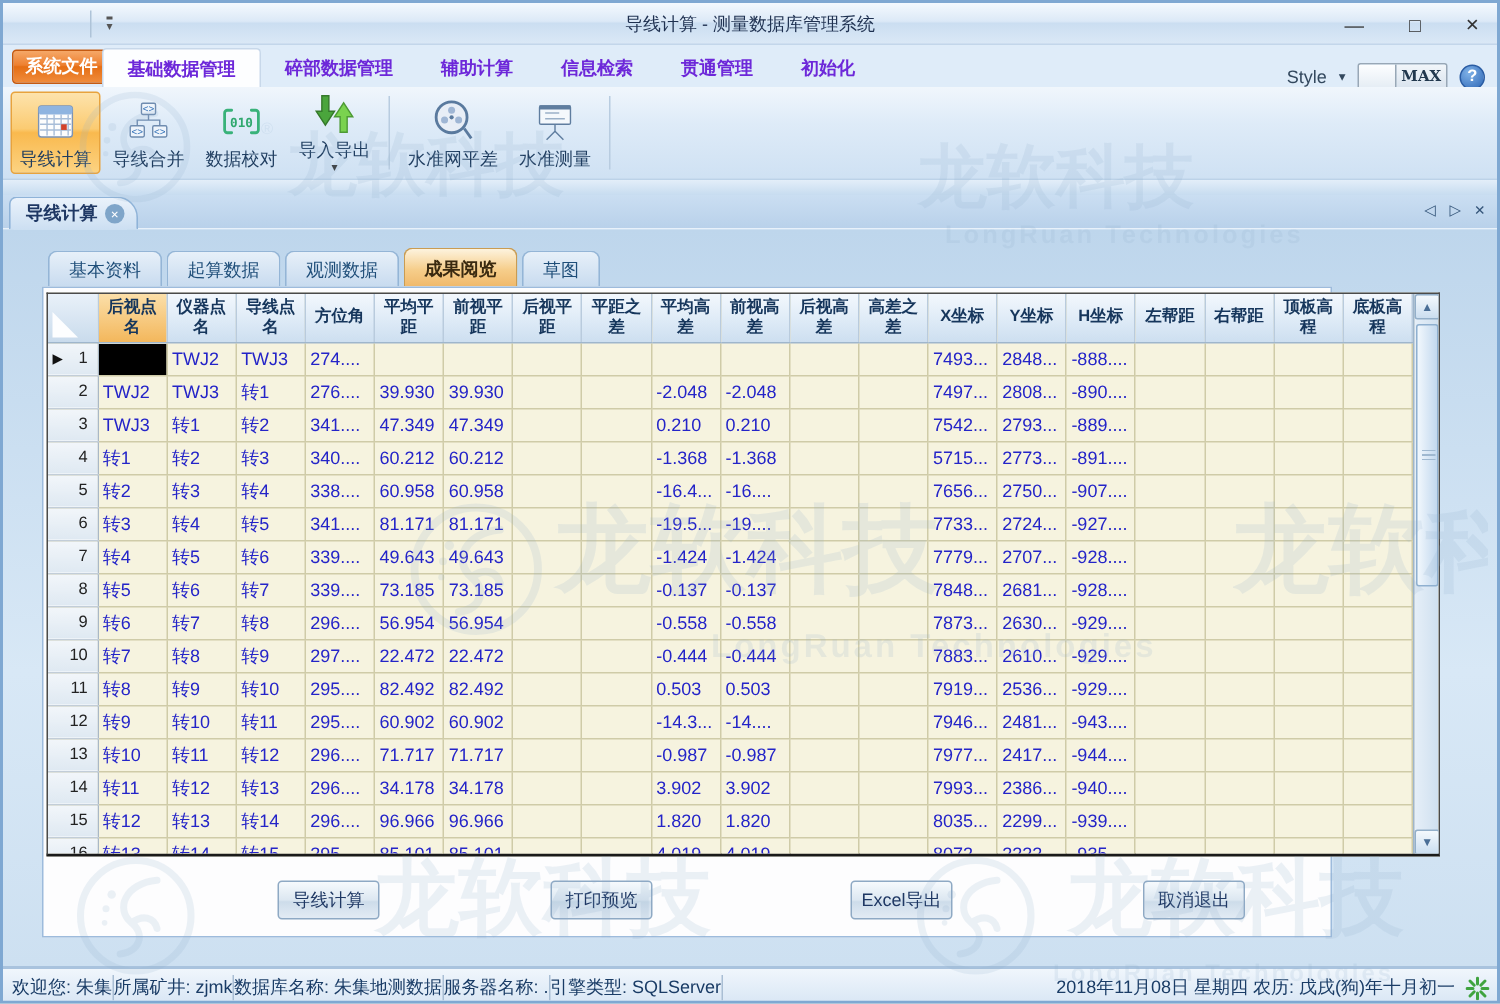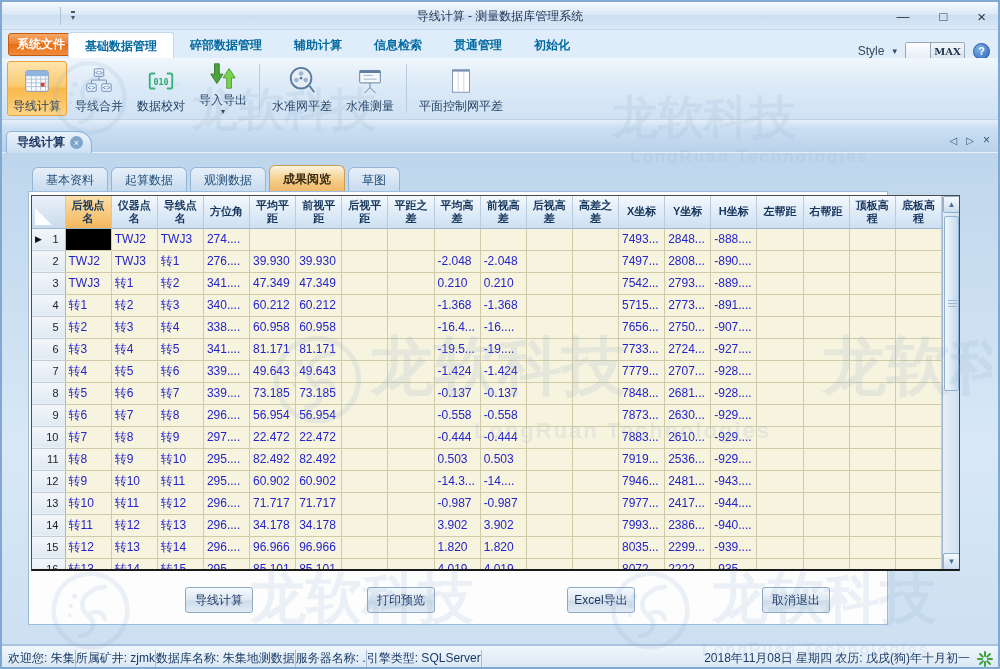--- a/index.html
+++ b/index.html
@@ -17,21 +17,21 @@
     font-size:12px;color:#1E3050;}
   .win-controls{position:absolute;right:12px;top:0;height:28px;display:flex;align-items:center;gap:30px;}
   .win-controls span{font-size:13px;color:#333;cursor:default;}
 
   
   .ribbon-tabrow{position:absolute;left:0;top:28px;width:100%;height:28px;background:#DFECF9;}
   .sys-btn{position:absolute;left:6px;top:3px;height:23px;padding:0 8px;border-radius:3px;
     background:linear-gradient(#F5A868,#EE8030 45%,#E56E14 50%,#F08C3C);
     border:1px solid #C55A11;color:#fff;font-size:12px;font-weight:bold;line-height:21px;}
   .rtabs{position:absolute;left:66px;top:2px;height:26px;display:flex;}
-  .rtab{height:26px;line-height:26px;padding:0 16px;font-size:12px;font-weight:bold;color:#0369a1;}
+  .rtab{height:26px;line-height:26px;padding:0 16px;font-size:12px;font-weight:bold;color:#6d28d9;}
   .rtab.active{background:#FDFEFF;border:1px solid #C8D8EA;border-bottom:none;border-radius:3px 3px 0 0;}
   .ribbon-right{position:absolute;right:8px;top:12px;display:flex;align-items:center;gap:8px;}
   .style-lbl{font-size:12px;color:#33485E;}
   .style-caret{font-size:9px;color:#33485E;}
   .max-toggle{display:flex;height:18px;border:1px solid #98A7B6;border-radius:2px;overflow:hidden;}
   .max-toggle .seg1{width:24px;background:linear-gradient(#FDFEFF,#E4ECF4);}
   .max-toggle .seg2{width:34px;background:linear-gradient(#F2F6FA,#D9E3EE);border-left:1px solid #98A7B6;
     font-family:"DejaVu Serif","Liberation Serif",serif;font-weight:bold;font-size:10px;color:#22384E;
     display:flex;align-items:center;justify-content:center;}
   .help-btn{width:17px;height:17px;border-radius:50%;background:radial-gradient(circle at 35% 30%,#7FB2E8,#2E66B5);
@@ -230,30 +230,20 @@
           <svg width="30" height="30" viewBox="0 0 32 32">
             <rect x="5" y="5" width="22" height="13" rx="1" fill="#f4f8fc" stroke="#5f7d9f"></rect>
             <path d="M5 6h22" stroke="#5f7d9f" stroke-width="3"></path>
             <path d="M9 10h10M9 14h14" stroke="#9ab0c8"></path>
             <path d="M16 18v5M16 23l-6 6M16 23l6 6" stroke="#5f7d9f" fill="none"></path>
           </svg>
         </span>
         <span class="rlabel">水准测量</span>
       </div>
       <div class="rsep"></div>
-      <div class="rbtn">
-        <span class="ricon">
-          <svg width="30" height="30" viewBox="0 0 32 32">
-            <rect x="7" y="4" width="18" height="24" fill="#ffffff" stroke="#7b93b5"></rect>
-            <path d="M13 4v24M19 4v24" stroke="#c8d5e5"></path>
-            <path d="M7 5h18" stroke="#7b93b5" stroke-width="2"></path>
-          </svg>
-        </span>
-        <span class="rlabel">平面控制网平差</span>
-      </div>
     </div>
 
   <div class="doc-strip"></div>
 
   <div class="doc-tabbar">
     <div class="doc-tab">
       <span class="lbl">导线计算</span>
       <span class="doc-close">×</span>
     </div>
     <div class="doc-nav">

